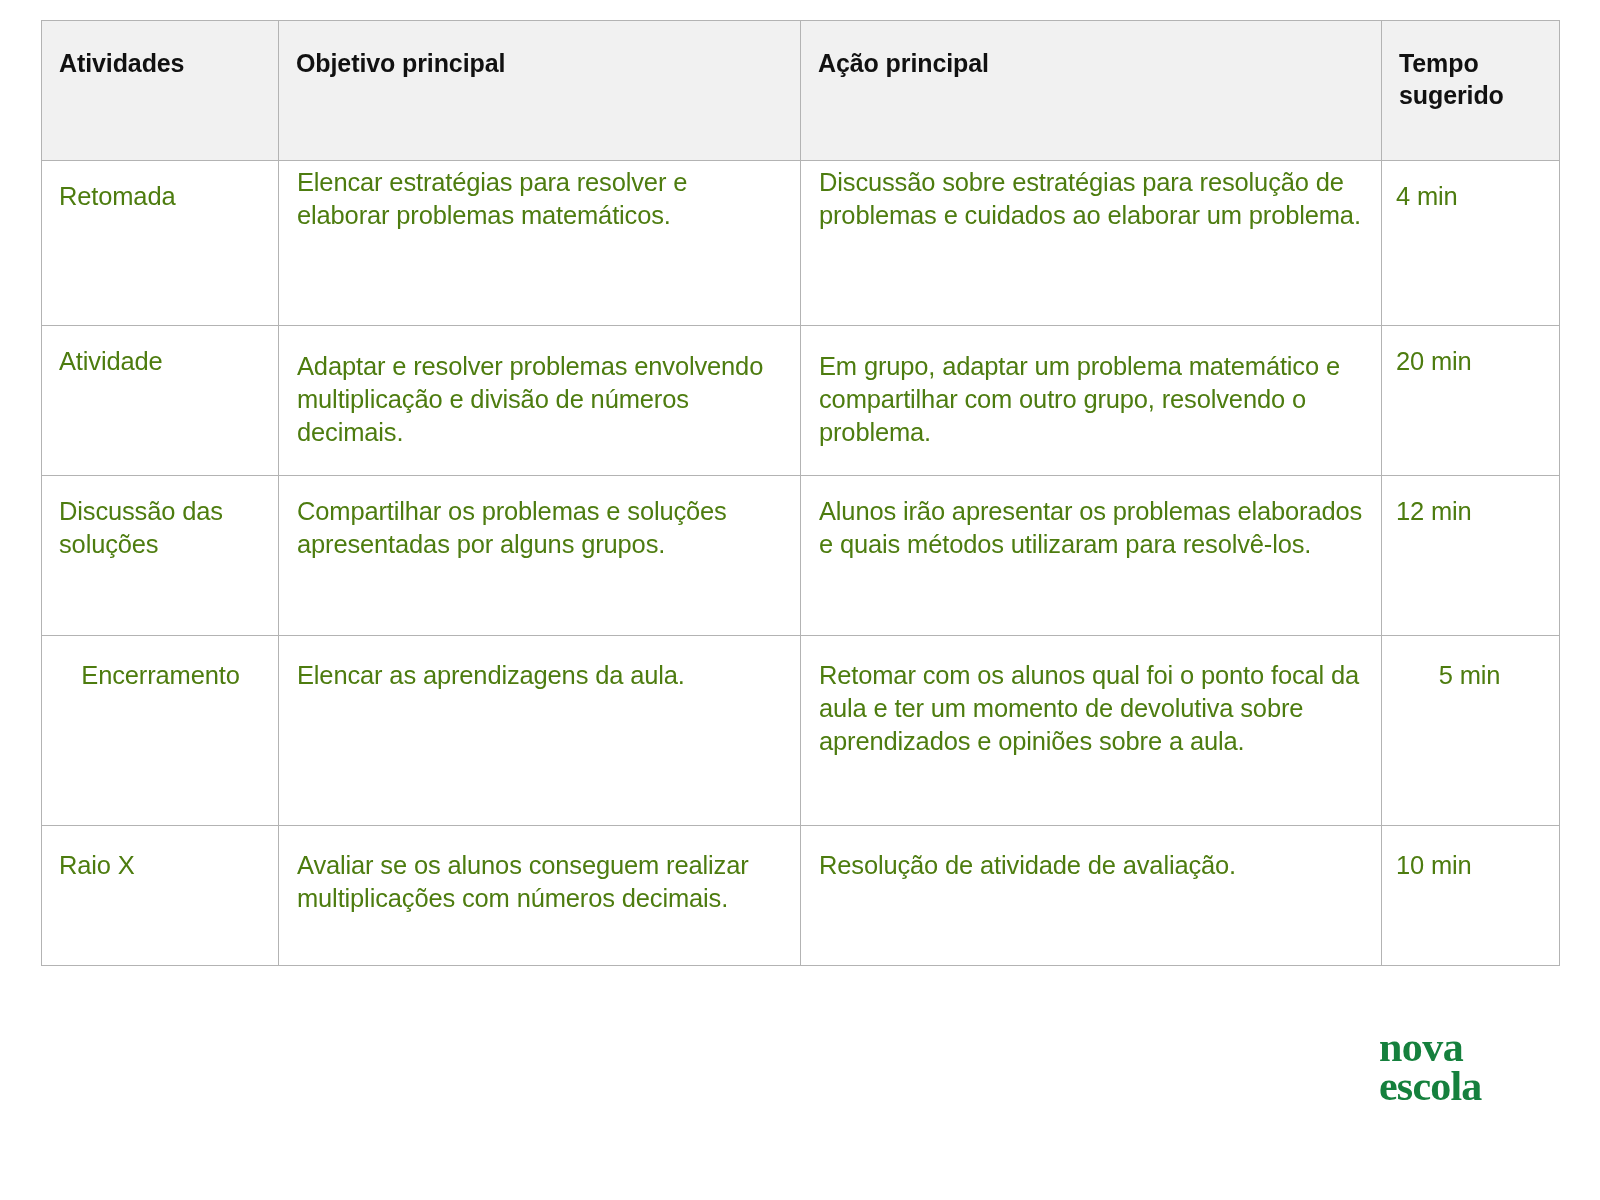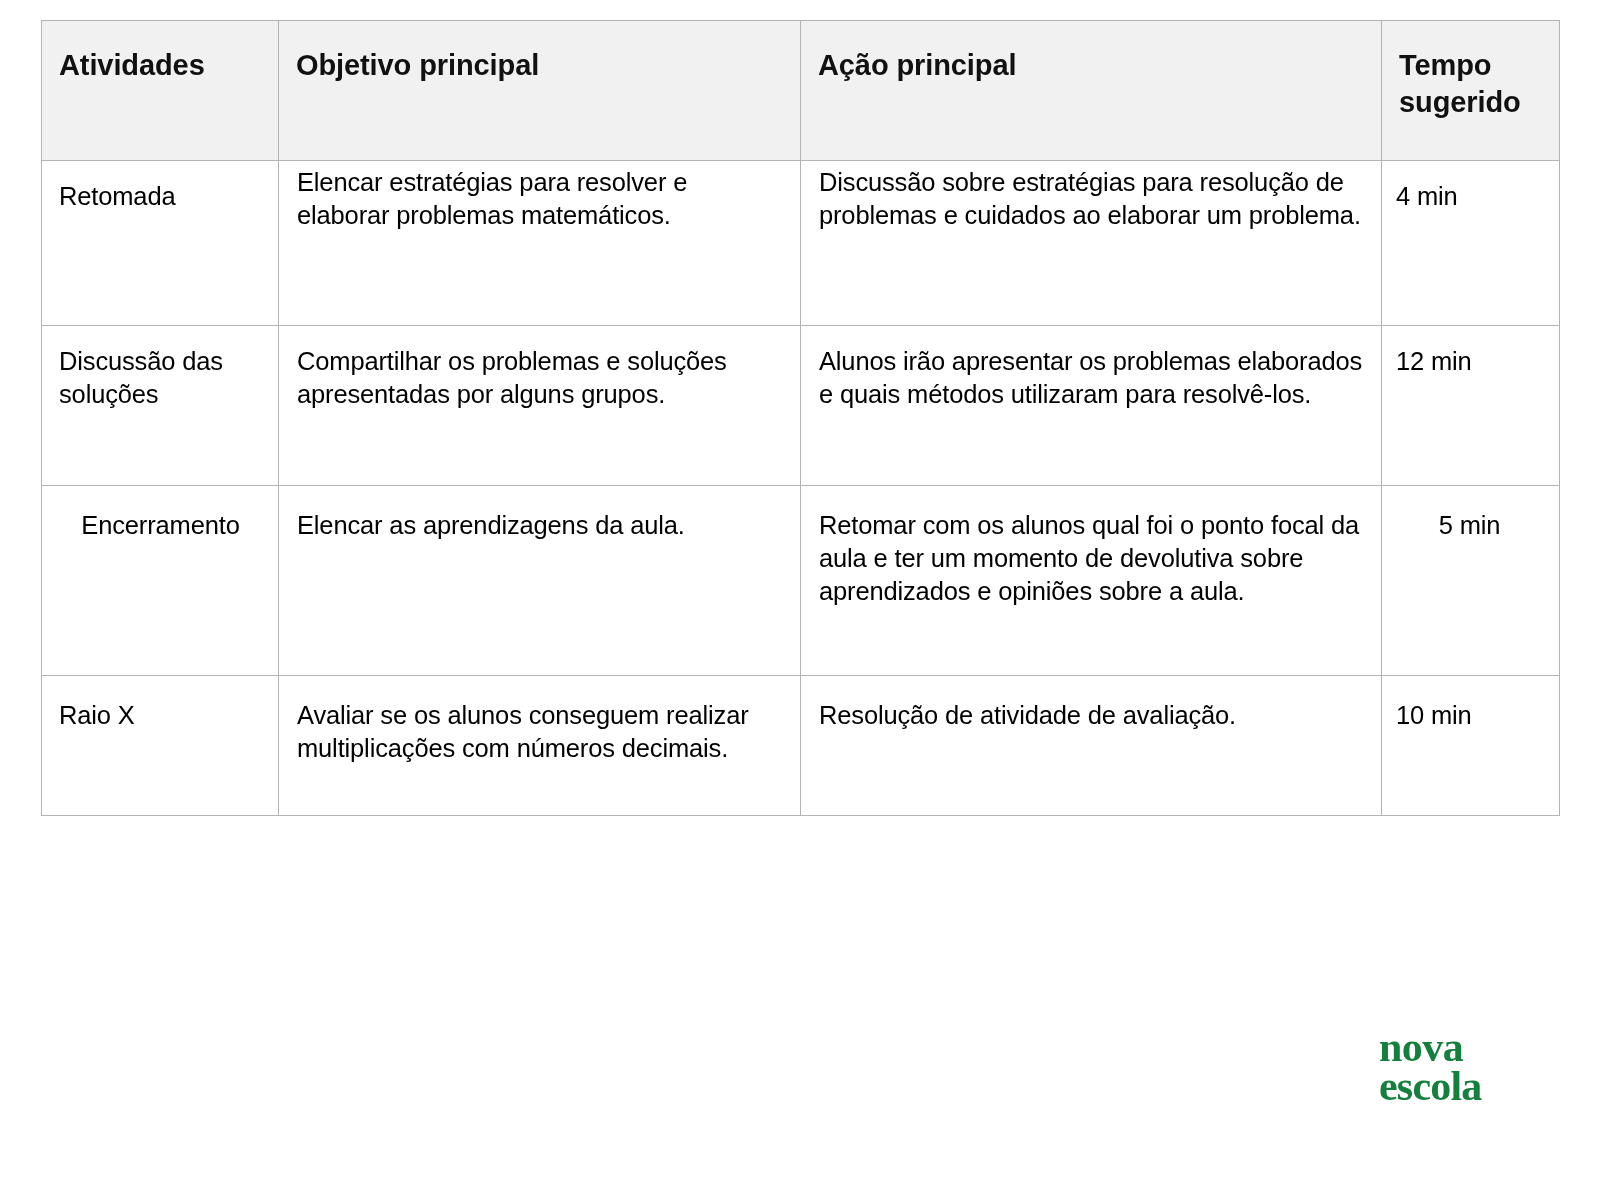--- a/index.html
+++ b/index.html
@@ -44,32 +44,32 @@
     border: 1px solid #b3b3b3;
     vertical-align: top;
     padding: 18px 16px 18px 17px;
     text-align: left;
     font-weight: normal;
   }
 
   .plan-table thead th {
     background: #f1f1f1;
     font-weight: bold;
-    font-size: 29px;
+    font-size: 25px;
     line-height: 1.28;
     letter-spacing: -0.1px;
     height: 140px;
     padding-top: 26px;
   }
 
   .plan-table tbody td {
     font-size: 25.5px;
     line-height: 1.30;
     letter-spacing: -0.15px;
-    color: #000000;
+    color: #4d7c0f;
     background: #ffffff;
   }
 
   .plan-table tbody td.cell-activity {
     padding-left: 17px;
   }
   .plan-table tbody td.cell-objective,
   .plan-table tbody td.cell-action {
     padding-left: 18px;
   }
@@ -136,20 +136,26 @@
         <th>Tempo sugerido</th>
       </tr>
     </thead>
     <tbody>
       <tr class="row-0">
         <td class="cell-activity">Retomada</td>
         <td class="cell-objective">Elencar estratégias para resolver e elaborar problemas matemáticos.</td>
         <td class="cell-action">Discussão sobre estratégias para resolução de problemas e cuidados ao elaborar um problema.</td>
         <td class="cell-time">4 min</td>
       </tr>
+      <tr class="row-1">
+        <td class="cell-activity">Atividade</td>
+        <td class="cell-objective">Adaptar e resolver problemas envolvendo multiplicação e divisão de números decimais.</td>
+        <td class="cell-action">Em grupo, adaptar um problema matemático e compartilhar com outro grupo, resolvendo o problema.</td>
+        <td class="cell-time">20 min</td>
+      </tr>
       <tr class="row-2">
         <td class="cell-activity">Discussão das soluções</td>
         <td class="cell-objective">Compartilhar os problemas e soluções apresentadas por alguns grupos.</td>
         <td class="cell-action">Alunos irão apresentar os problemas elaborados e quais métodos utilizaram para resolvê-los.</td>
         <td class="cell-time">12 min</td>
       </tr>
       <tr class="row-3">
         <td class="cell-activity">Encerramento</td>
         <td class="cell-objective">Elencar as aprendizagens da aula.</td>
         <td class="cell-action">Retomar com os alunos qual foi o ponto focal da aula e ter um momento de devolutiva sobre aprendizados e opiniões sobre a aula.</td>

